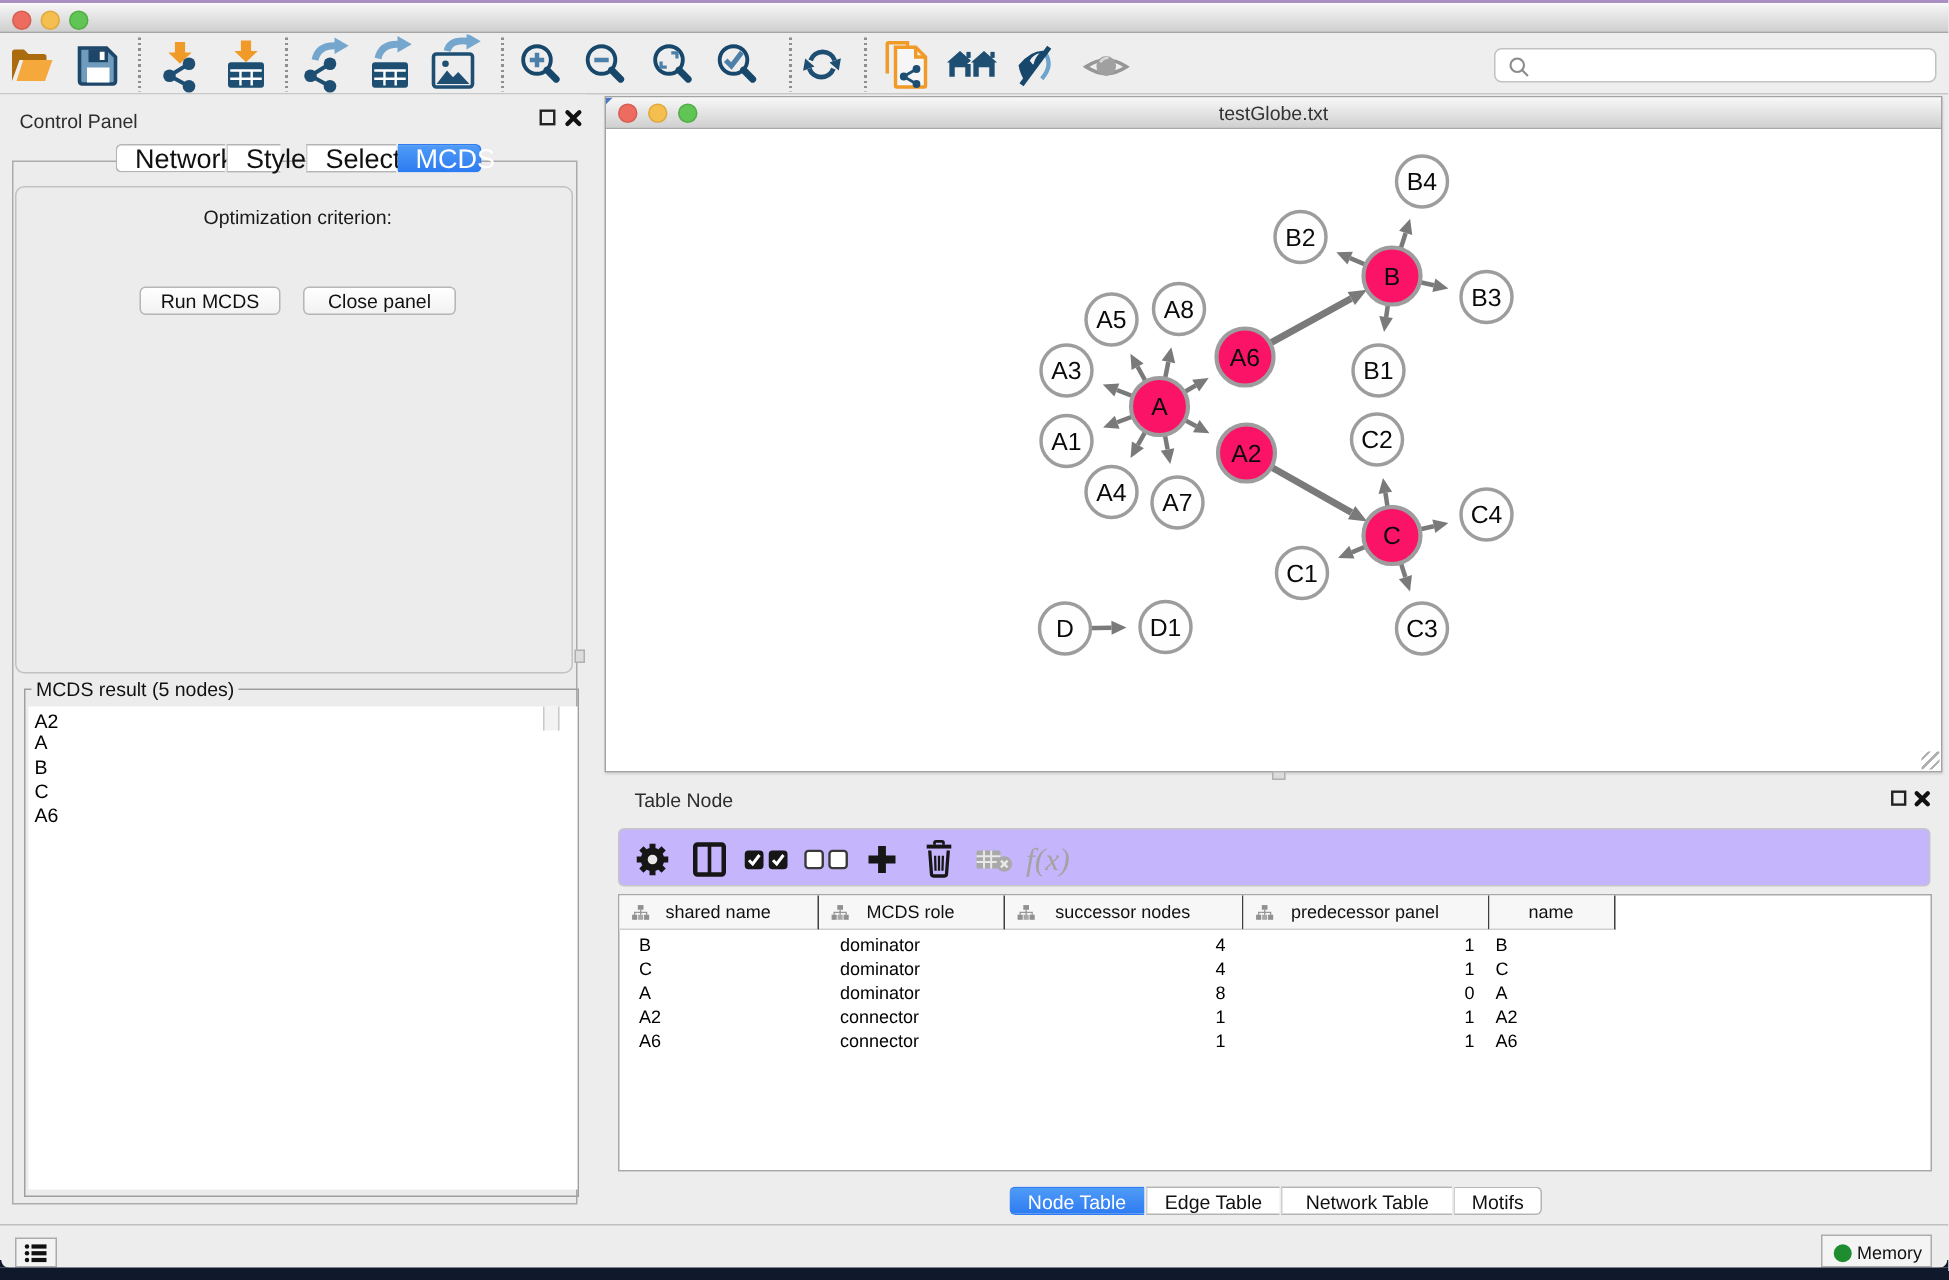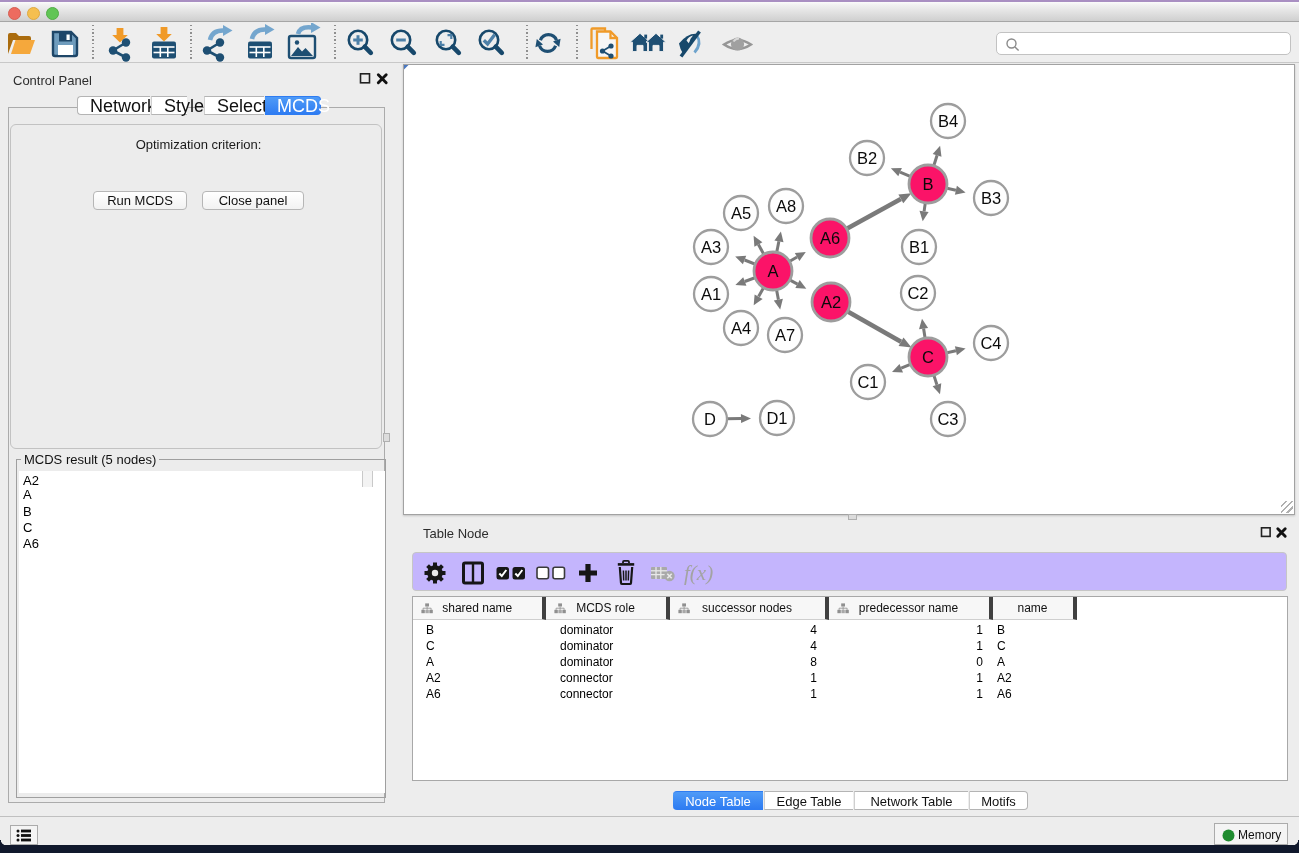--- a/index.html
+++ b/index.html
@@ -50,21 +50,21 @@
 #net-tb { left:0; top:0; width:100%; height:21px; background:linear-gradient(#f7f7f7,#f0f0f0 20%,#d0d0d0); border-bottom:1px solid #a8a8a8; }
 #net-title { width:100%; text-align:center; top:3px; font-size:13px; color:#333; }
 #grip { right:1px; bottom:1px; width:12px; height:12px;
   background:repeating-linear-gradient(135deg, transparent 0 3px, #b0b0b0 3px 4.5px); }
 
 
 #tpanel { left:391px; top:520px; width:908px; height:296px; background:#ededed; }
 #tp-title { left:32px; top:6px; font-size:13px; color:#2d2d2d; }
 #tp-toolbar { left:21px; top:32px; width:875px; height:39px; background:#c4b5fd; border:1px solid #c6c6c6; border-radius:4px; }
 #tp-table { left:21px; top:76px; width:876px; height:185px; background:#fff; border:1px solid #a8a8a8; }
-.hcell { position:absolute; top:0; height:23px; background:#f7f7f7; border-right:4px solid #404040; border-bottom:1px solid #cfcfcf; font-size:12px; text-align:center; line-height:23px; color:#111; }
+.hcell { position:absolute; top:0; height:23px; background:#f7f7f7; border-right:1px solid #404040; border-bottom:1px solid #cfcfcf; font-size:12px; text-align:center; line-height:23px; color:#111; }
 .trow { position:absolute; font-size:12px; color:#000; height:16.2px; line-height:16.2px; width:100%; }
 .tc { position:absolute; }
 
 
 .btab { position:absolute; top:271px; height:19px; background:#fff; border-top:1px solid #b4b4b4; border-bottom:1px solid #b4b4b4; font-size:13px; text-align:center; line-height:19px; color:#111; }
 
 
 #statusbar { left:0; top:816px; width:1299px; height:29px; background:#ededed; border-top:1px solid #c0c0c0; }
 #listbtn { left:10px; top:8px; width:28px; height:20px; background:#f4f4f4; border:1px solid #ababab; }
 #membtn { left:1214px; top:6px; width:74px; height:22px; background:#f4f4f4; border:1px solid #ababab; font-size:12px; color:#111; }
@@ -210,20 +210,26 @@
       <div class="abs" id="fs-scroll"></div>
     </div>
   </div>
   <div class="abs" id="fs-label">MCDS result (5 nodes)</div>
 </div>
 
 <div class="abs" id="netwin">
   <svg class="abs" style="left:0px;top:0px;z-index:5" width="8" height="8" viewBox="0 0 8 8">
       <path d="M0,0 L4.5,0 L0,4.5 Z" fill="#4a78c0"></path>
     </svg>
+  <div class="abs" id="net-tb">
+    <div class="abs tl" style="left:8px; top:4px; background:#ed6b5f; border:1px solid #d55f53;"></div>
+    <div class="abs tl" style="left:28px; top:4px; background:#f5bf4f; border:1px solid #dfa940;"></div>
+    <div class="abs tl" style="left:48px; top:4px; background:#61c555; border:1px solid #52ad46;"></div>
+    <div class="abs" id="net-title">testGlobe.txt</div>
+  </div>
   <svg class="abs" style="left:0;top:24px" width="890" height="426" viewBox="0 0 890 426" font-family="Liberation Sans, sans-serif">
 <line x1="368.0" y1="180.2" x2="354.4" y2="155.5" stroke="#7a7a7a" stroke-width="3.0"></line>
 <polygon points="349.6,146.8 358.4,153.3 350.4,157.7" fill="#7a7a7a"></polygon>
 <line x1="369.4" y1="180.0" x2="374.9" y2="152.3" stroke="#7a7a7a" stroke-width="3.0"></line>
 <polygon points="376.9,142.5 379.5,153.2 370.4,151.4" fill="#7a7a7a"></polygon>
 <line x1="367.1" y1="181.3" x2="340.6" y2="171.0" stroke="#7a7a7a" stroke-width="3.0"></line>
 <polygon points="331.2,167.4 342.2,166.7 338.9,175.3" fill="#7a7a7a"></polygon>
 <line x1="367.1" y1="182.7" x2="340.8" y2="192.5" stroke="#7a7a7a" stroke-width="3.0"></line>
 <polygon points="331.4,196.0 339.2,188.2 342.4,196.8" fill="#7a7a7a"></polygon>
 <line x1="368.0" y1="183.7" x2="354.6" y2="207.6" stroke="#7a7a7a" stroke-width="3.0"></line>
@@ -381,21 +387,21 @@
 <path d="M7.1 4.5 V7.8 M3.1 7.8 V6.2 H11.1 V7.8" stroke="#979797" stroke-width="0.9" fill="none"></path>
 </svg>
 <div class="hcell" style="left:256.5px; width:159px;">successor nodes</div>
 <svg class="abs" style="left:263.5px; top:5px;" width="14" height="13" viewBox="0 0 14 13">
 <rect x="5.2" y="1.4" width="3.8" height="3.1" fill="#909090"></rect>
 <rect x="1.4" y="7.8" width="3.4" height="3.4" fill="#909090"></rect>
         <rect x="5.4" y="7.8" width="3.4" height="3.4" fill="#a8a8a8"></rect>
         <rect x="9.4" y="7.8" width="3.4" height="3.4" fill="#909090"></rect>
 <path d="M7.1 4.5 V7.8 M3.1 7.8 V6.2 H11.1 V7.8" stroke="#979797" stroke-width="0.9" fill="none"></path>
 </svg>
-<div class="hcell" style="left:415.5px; width:164px;">predecessor name</div>
+<div class="hcell" style="left:415.5px; width:164px;">predecessor panel</div>
 <svg class="abs" style="left:422.5px; top:5px;" width="14" height="13" viewBox="0 0 14 13">
 <rect x="5.2" y="1.4" width="3.8" height="3.1" fill="#909090"></rect>
 <rect x="1.4" y="7.8" width="3.4" height="3.4" fill="#909090"></rect>
         <rect x="5.4" y="7.8" width="3.4" height="3.4" fill="#a8a8a8"></rect>
         <rect x="9.4" y="7.8" width="3.4" height="3.4" fill="#909090"></rect>
 <path d="M7.1 4.5 V7.8 M3.1 7.8 V6.2 H11.1 V7.8" stroke="#979797" stroke-width="0.9" fill="none"></path>
 </svg>
 <div class="hcell" style="left:579.5px; width:84px;">name</div>
 <div class="trow" style="top:24.5px;">
         <span class="tc" style="left:13px;">B</span>

